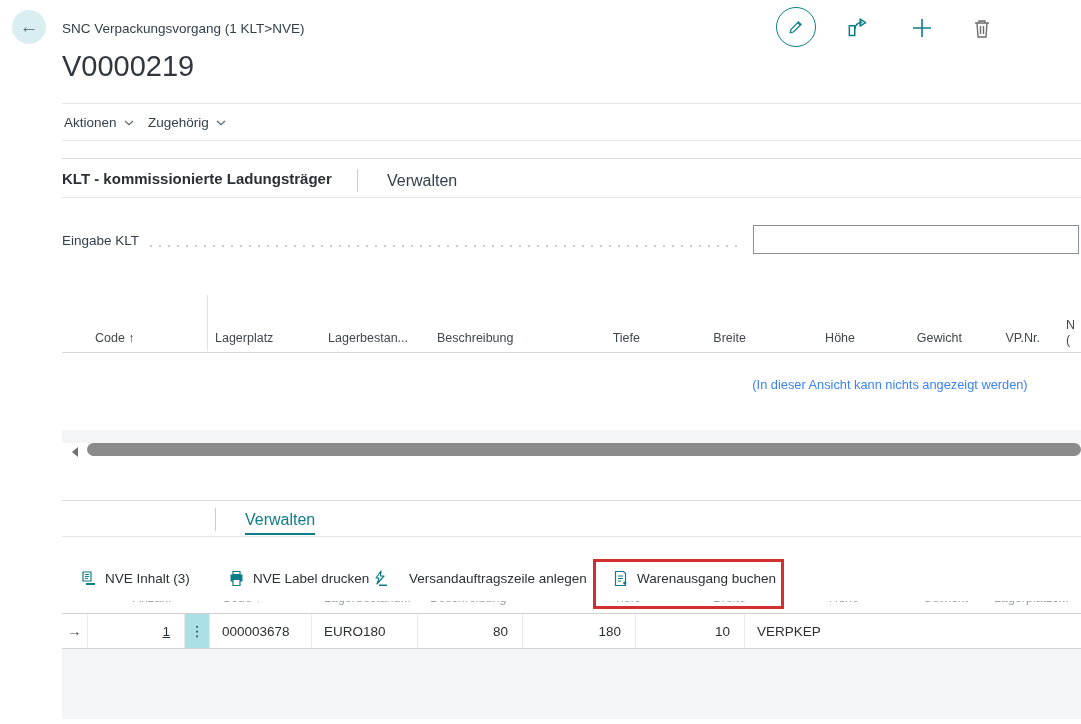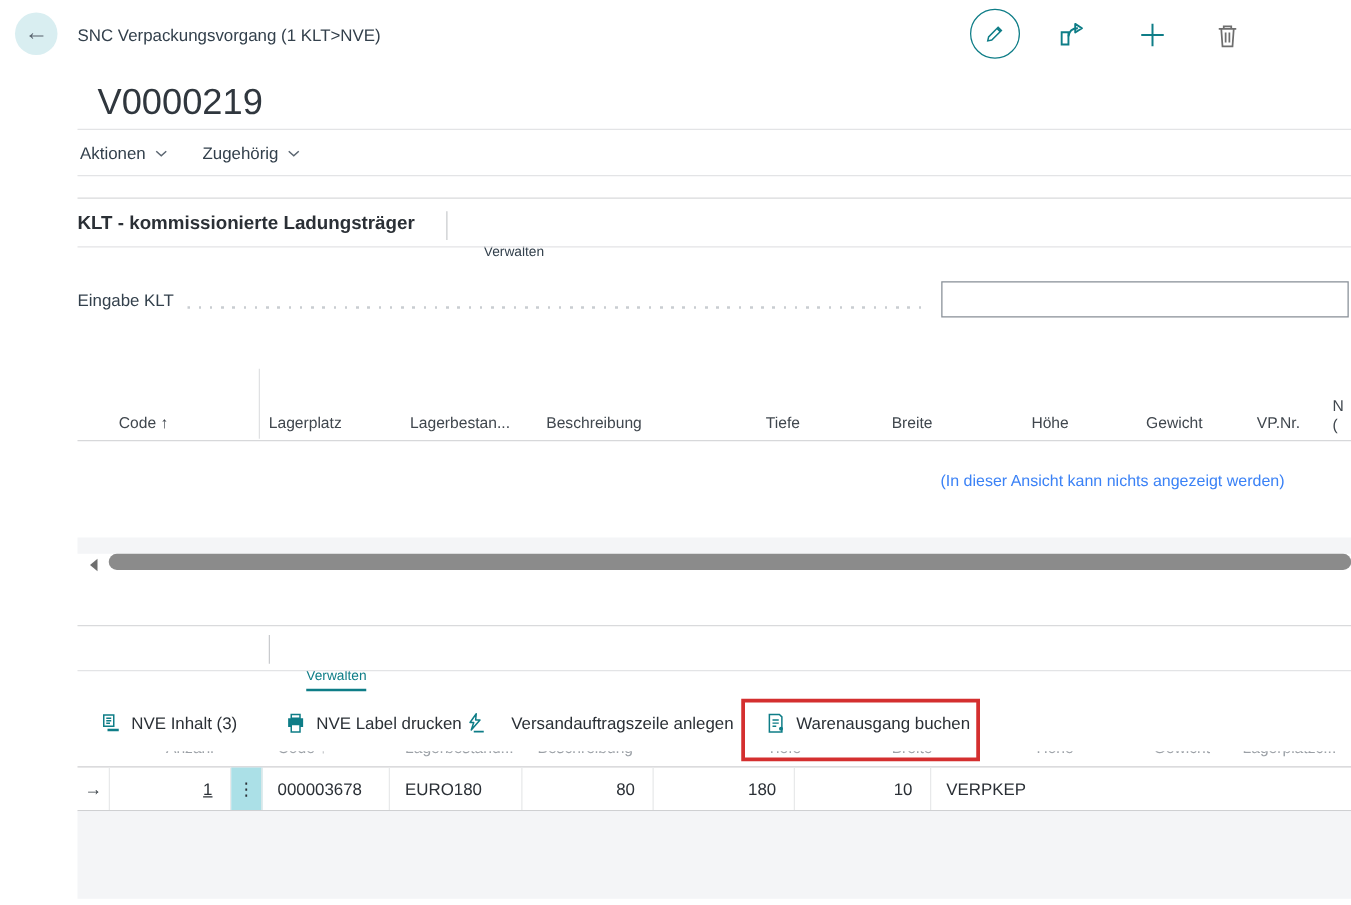--- a/index.html
+++ b/index.html
@@ -6,33 +6,33 @@
   .page{position:relative;width:1081px;height:724px;background:#fff;overflow:hidden;
         font-family:"Liberation Sans",sans-serif;color:#32383e;}
   .rule{position:absolute;left:62px;right:0;height:1px;background:#e3e4e6;}
   .rule.dark{background:#d9dadc;}
 
   
   .back-btn{position:absolute;left:12px;top:10px;width:34px;height:34px;border-radius:50%;
             background:#d9eef1;border:none;color:#5a6570;font-size:19px;line-height:34px;
             text-align:center;cursor:pointer;padding:0;}
   .app-title{position:absolute;left:62px;top:21px;font-size:13.5px;color:#33404c;}
-  .page-title{position:absolute;left:62px;top:50px;font-size:29px;font-weight:300;color:#30373e;margin:16px;}
+  .page-title{position:absolute;left:62px;top:50px;font-size:29px;font-weight:300;color:#30373e;margin:0;}
   .top-ico{position:absolute;width:28px;height:28px;background:none;border:none;cursor:pointer;padding:0;}
   .edit-circle{position:absolute;left:776px;top:7px;width:40px;height:40px;border:1px solid var(--accent);
                border-radius:50%;background:#fff;cursor:pointer;padding:0;display:flex;align-items:center;justify-content:center;}
 
   
   .menu-item{position:absolute;top:113px;font-size:13.5px;color:#33404c;background:none;border:none;
              cursor:pointer;display:flex;align-items:center;gap:7px;padding:2px 4px;}
 
   
   .sec-title{position:absolute;font-size:15px;font-weight:700;color:#2b3036;}
   .vsep{position:absolute;width:1px;background:#c9cbce;}
-  .manage{position:absolute;font-size:11px;color:#33404c;background:none;border:none;cursor:pointer;padding:0 0 4px 0;margin-top:24px;}
+  .manage{position:absolute;font-size:16px;color:#33404c;background:none;border:none;cursor:pointer;padding:0 0 4px 0;}
   .manage.active{color:var(--accent);border-bottom:2px solid var(--accent);}
 
   
   .field-label{position:absolute;left:62px;top:233px;font-size:13.5px;color:#33404c;}
   .leader{position:absolute;left:150px;top:245px;width:593px;height:2px;
           background:repeating-linear-gradient(90deg,#c9cdd1 0 2px,transparent 2px 9px);}
   .klt-input{position:absolute;left:753px;top:225px;width:326px;height:29px;border:1px solid #878e96;
              font-family:"Liberation Sans",sans-serif;font-size:13.5px;padding:0 8px;box-sizing:border-box;}
 
   
@@ -121,21 +121,21 @@
   <div class="rule" style="top:103px;"></div>
 
   <button class="menu-item" style="left:60px;">
     <span>Aktionen</span>
     <span>
         <svg width="10" height="6" viewBox="0 0 10 6">
           <path d="M1 1l4 3.6L9 1" fill="none" stroke="#5a6570" stroke-width="1.2"></path>
         </svg>
       </span>
   </button>
-  <button class="menu-item" style="left:158px;text-align:center;">
+  <button class="menu-item" style="left:144px;text-align:center;">
     <span>Zugehörig</span>
     <span>
         <svg width="10" height="6" viewBox="0 0 10 6">
           <path d="M1 1l4 3.6L9 1" fill="none" stroke="#5a6570" stroke-width="1.2"></path>
         </svg>
       </span>
   </button>
 
   <div class="rule" style="top:140px;"></div>
   <div class="rule dark" style="top:158px;"></div>

